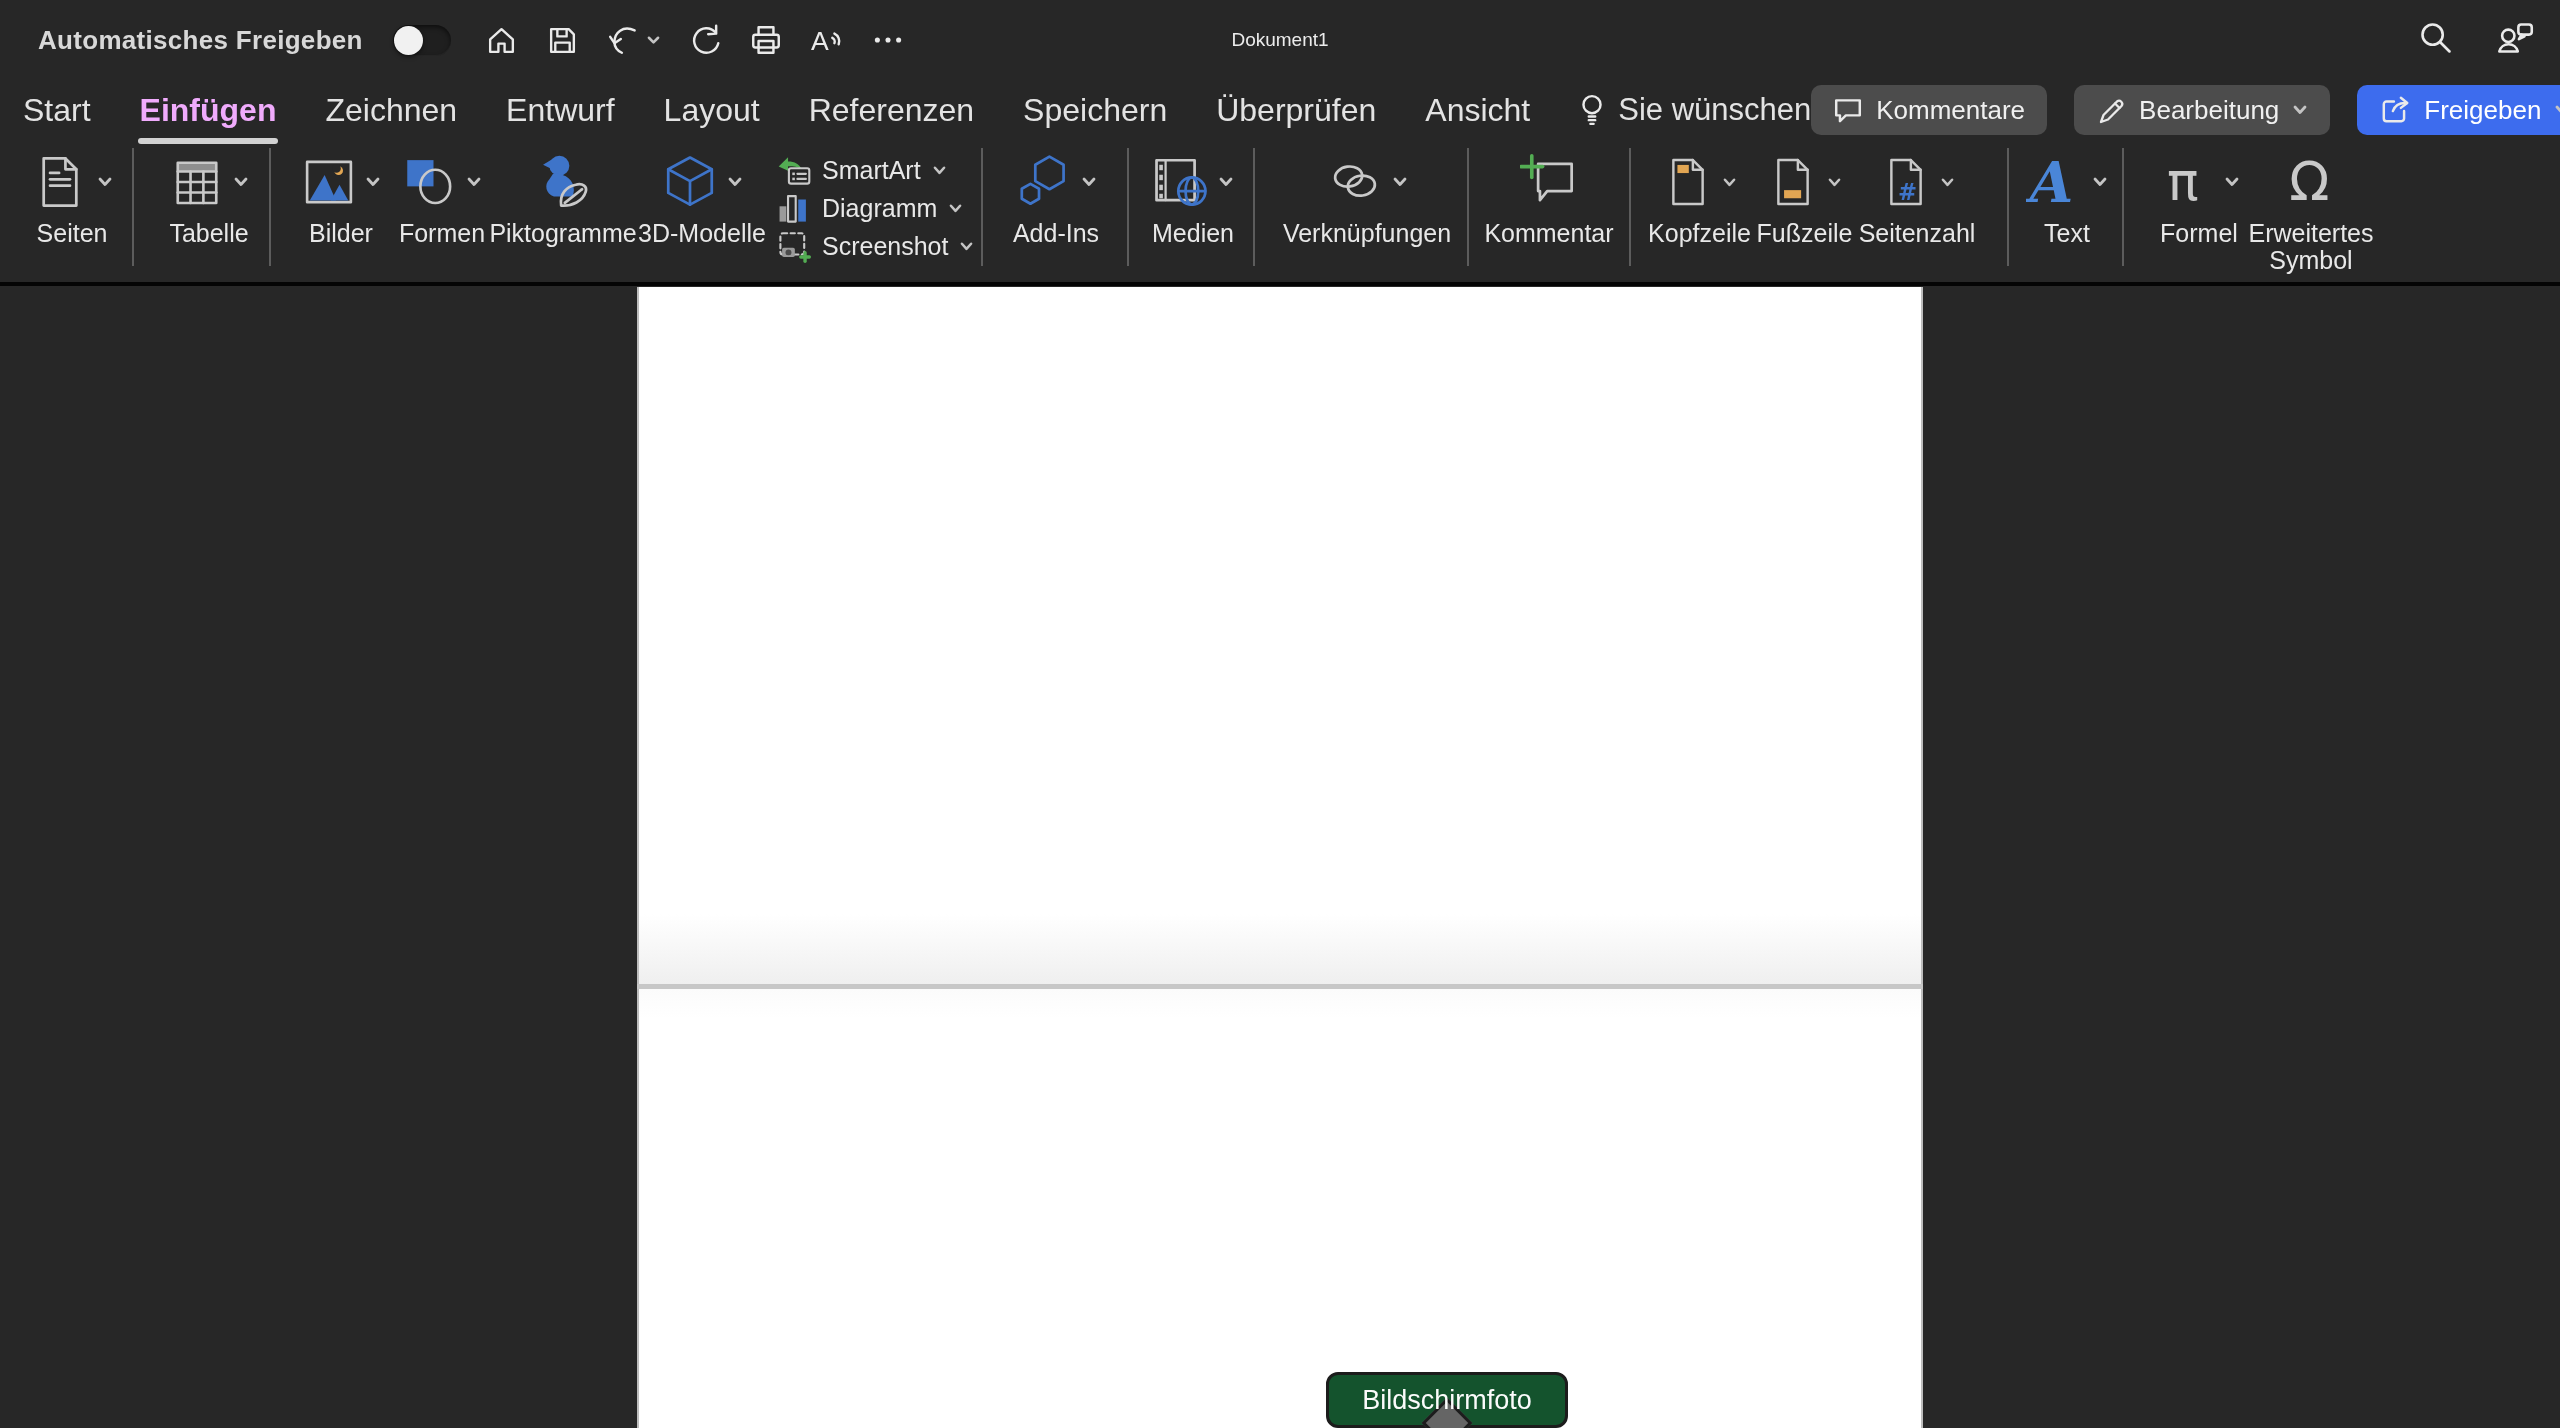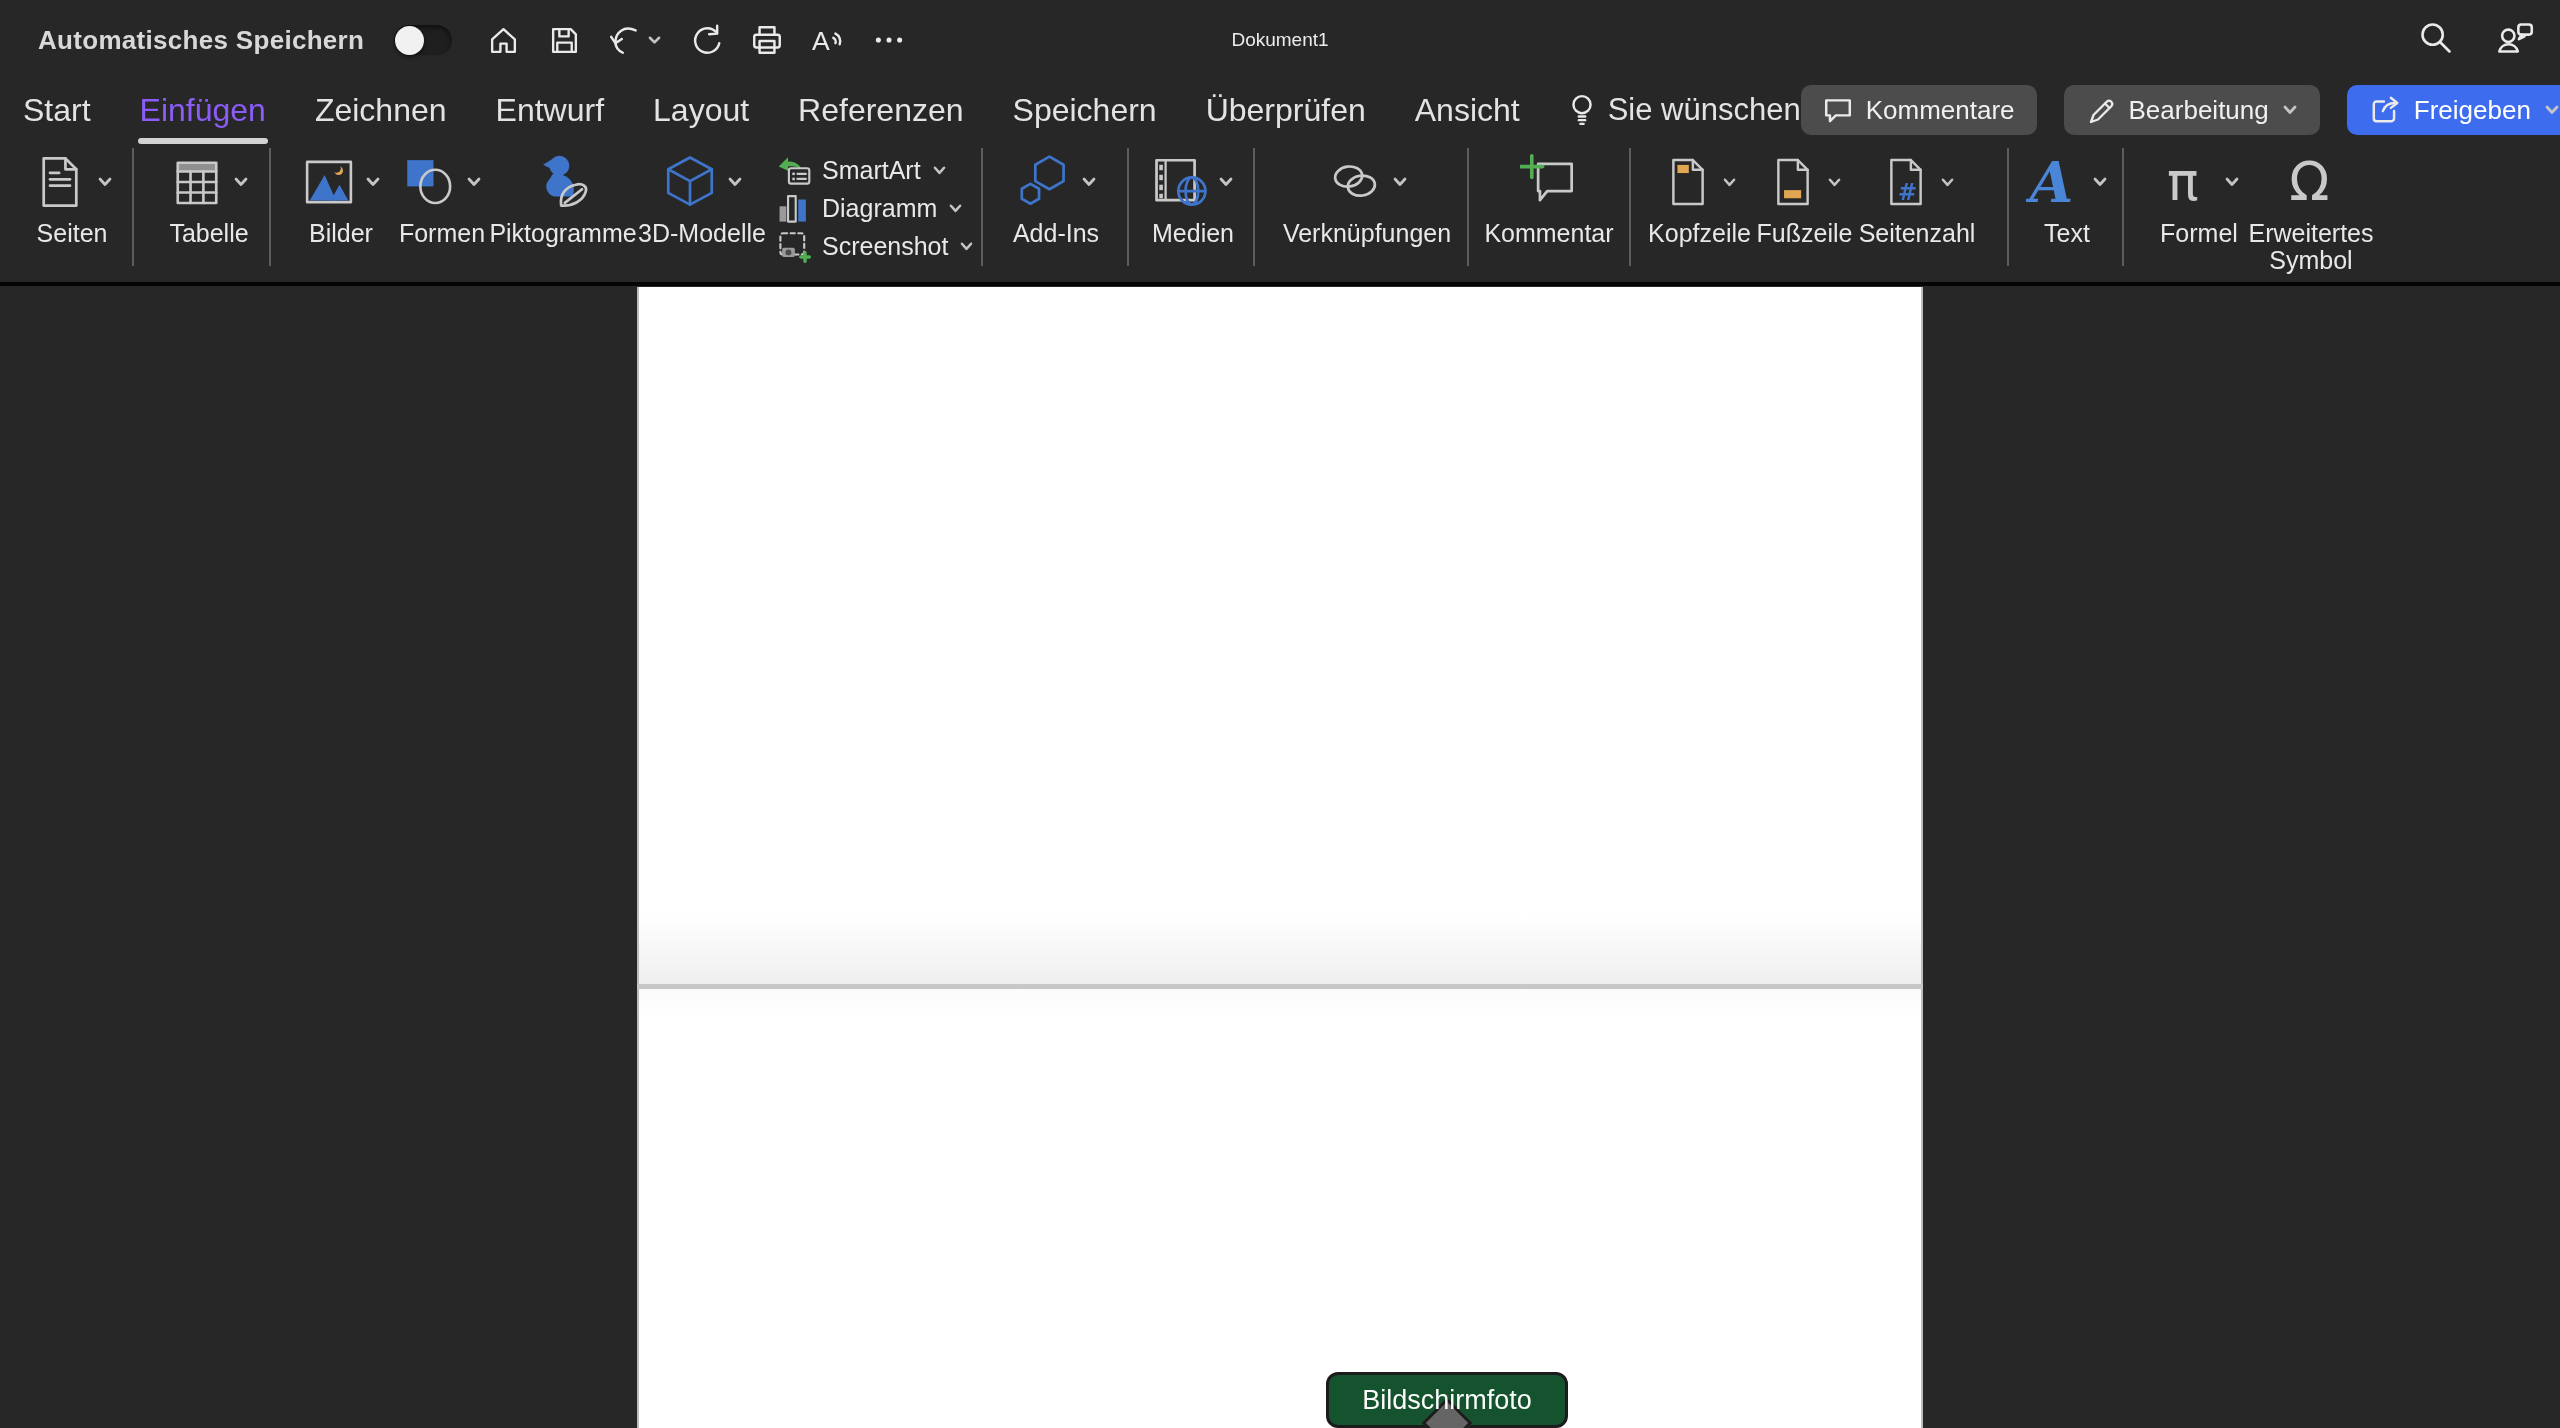--- a/index.html
+++ b/index.html
@@ -25,21 +25,21 @@
   .qicons .qi{width:34px;height:34px;display:flex;align-items:center;justify-content:center}
   .undo-wrap{display:flex;align-items:center;gap:5px}
   .doc-title{position:absolute;left:50%;transform:translateX(-50%);font-size:19px;
     color:#ececec;font-weight:400}
   .tr-icons{position:absolute;right:26px;display:flex;gap:42px;align-items:center}
 
   
   .tabrow{height:60px;display:flex;align-items:center;padding-left:23px;position:relative;background:#272727;}
   .tab{font-size:32px;color:#e3e3e3;font-weight:500;margin-right:49px;position:relative;
     white-space:nowrap;cursor:pointer}
-  .tab.active{font-weight:400;color:#8b5cf6}
+  .tab.active{font-weight:700;color:#f0abfc}
   .tab.active::after{content:"";position:absolute;left:-2px;right:-2px;bottom:-15px;height:6px;
     border-radius:3px;background:#d2d2d2}
   .help{display:flex;align-items:center;gap:13px;font-size:31px;color:#e3e3e3;font-weight:500;
     white-space:nowrap;cursor:pointer}
   .actions{margin-left:auto;margin-right:24px;display:flex;gap:27px;align-items:center}
   .abtn{height:50px;border-radius:10px;background:#4c4c4c;color:#f0f0f0;font-size:26px;
     display:flex;align-items:center;gap:13px;padding:0 22px;white-space:nowrap;cursor:pointer}
   .abtn.primary{background:#3d6cee;color:#fff}
 
   
@@ -75,21 +75,21 @@
   .tooltip{position:absolute;left:1326px;top:1372px;width:242px;height:56px;background:#14532d;
     border:3px solid #1c1c1c;border-radius:12px;display:flex;align-items:center;justify-content:center;
     font-size:27px;color:#fbfbfb;z-index:10;box-sizing:border-box}
   .tooltip::after{content:"";position:absolute;left:50%;bottom:-16px;width:30px;height:30px;
     transform:translateX(-50%) rotate(45deg);background:#656565;border:3px solid #1c1c1c;z-index:-1}
 </style>
 </head>
 <body>
 
 <div class="titlebar">
-  <span class="autosave">Automatisches Speichern</span>
+  <span class="autosave">Automatisches Freigeben</span>
   <div class="toggle">
       <div class="knob"></div>
     </div>
 
   <div class="qicons">
     <span class="qi">
       <svg viewBox="0 0 32 32" width="33" height="33">
           <path class="wst" d="M5 15 L16 5 L27 15 V27 H19 V19 H13 V27 H5 Z"></path>
         </svg>
     </span>

